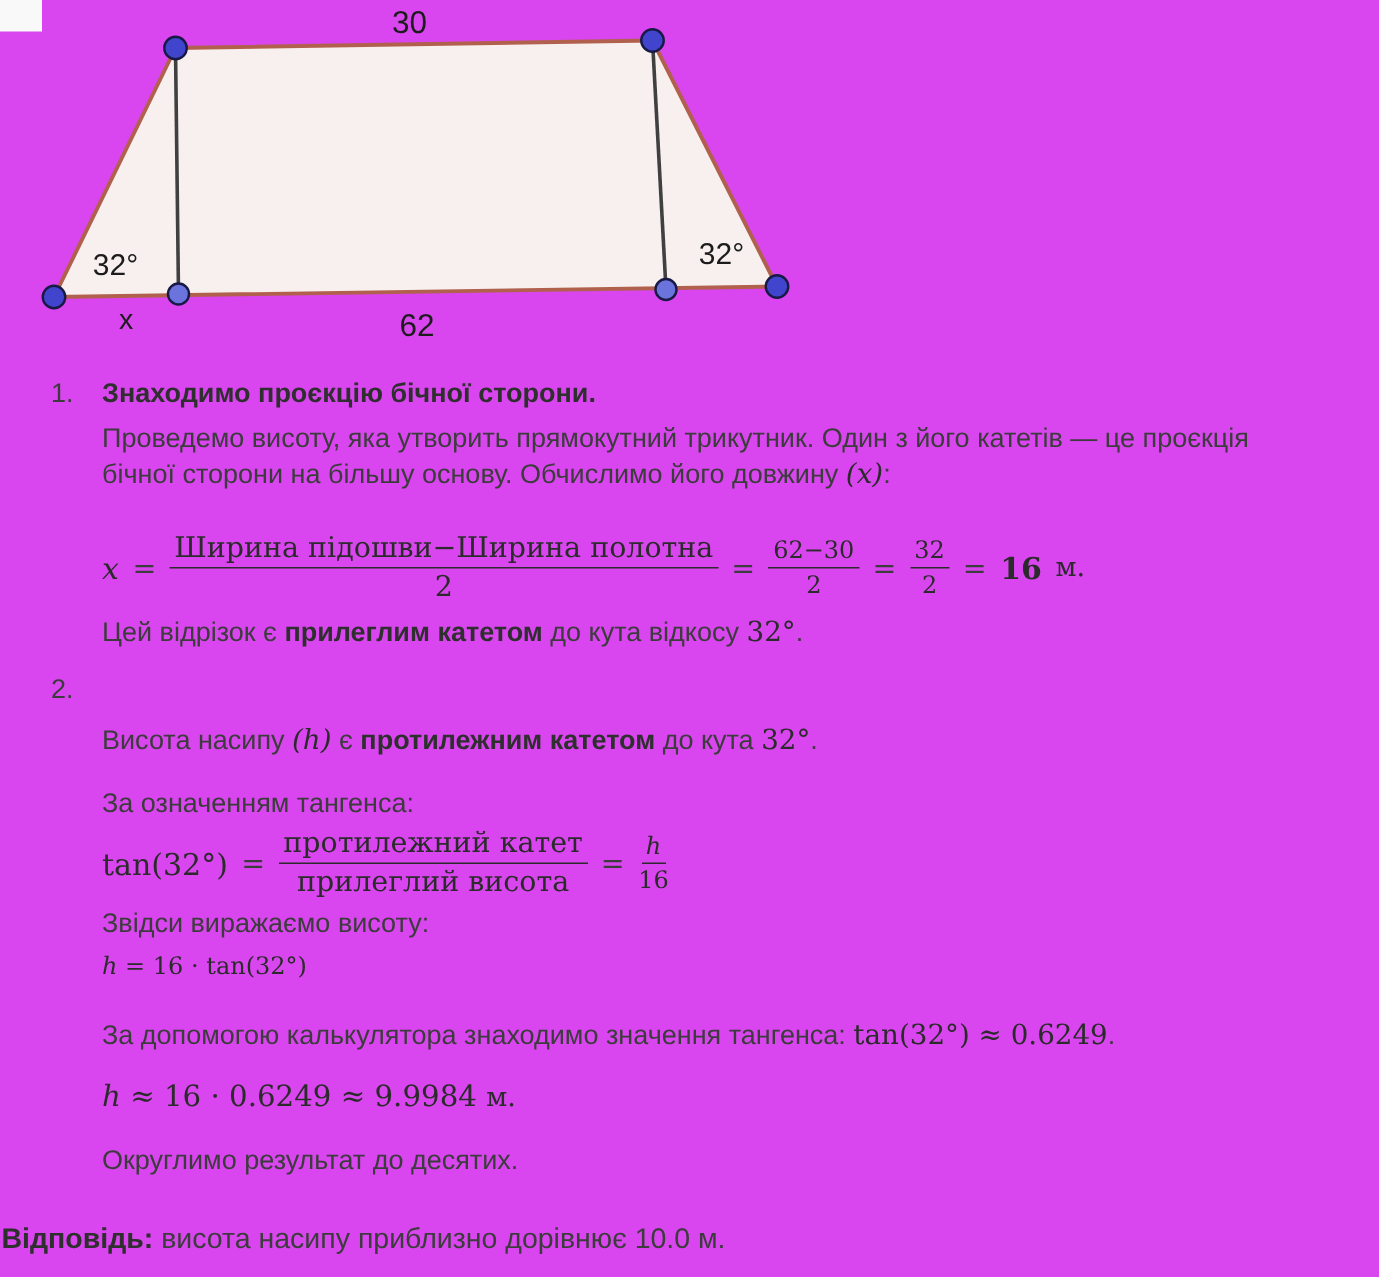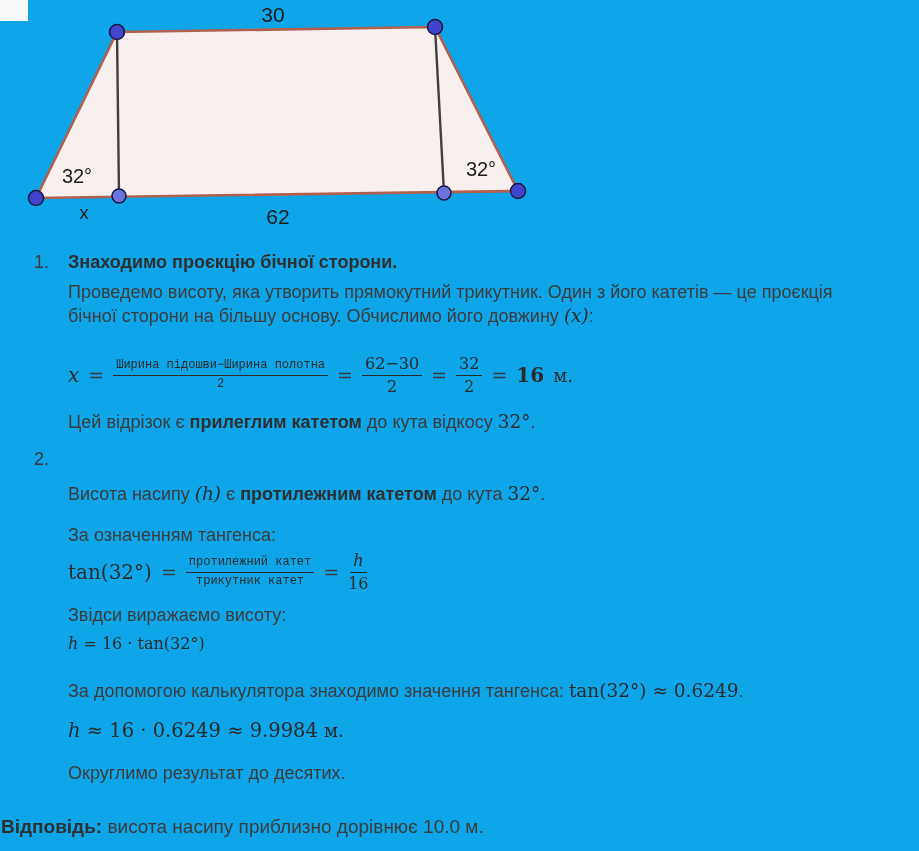--- a/index.html
+++ b/index.html
@@ -1,19 +1,19 @@
 <!DOCTYPE html>
 <html><head>
 <meta charset="utf-8">
 <style>
   html,body { margin:0; padding:0; background:#ffffff; }
   .page {
     position:relative;
     width:919px; height:851px;
-    background:#0ea5e9;
+    background:#d946ef;
     font-family:"Liberation Sans", sans-serif;
     color:#3c3c3c;
     overflow:hidden;
   }
   .corner-artifact {
     position:absolute; left:0; top:0; width:28px; height:21px;
     background:#f9f9f9;
   }
   .diagram { position:absolute; left:0; top:0; }
   .diagram text { font-family:"Liberation Sans", sans-serif; fill:#1c1c1c; }
@@ -29,21 +29,21 @@
   .bold { font-weight:bold; color:#2f2f2f; }
 
   .math { font-family:"DejaVu Serif", serif; color:#2b2b2b; }
   .mvar { font-style:italic; }
   .formula { display:flex; align-items:center; gap:9px; font-size:19px; }
   .formula .eq { font-family:"DejaVu Serif", serif; }
   .frac { display:inline-flex; flex-direction:column; align-items:center;
           font-family:"DejaVu Serif", serif; color:#2b2b2b; font-size:16px; }
   .frac .num { border-bottom:1.4px solid #2b2b2b; padding:0 3px 2px; line-height:1.12; }
   .frac .den { padding-top:2px; line-height:1.12; }
-  .frac.small { font-size:12px;font-family:Liberation Mono, monospace; }
+  .frac.small { font-size:19px; }
   .res { font-weight:bold; font-size:20px; }
   .unit { font-family:"DejaVu Serif", serif; color:#2b2b2b; font-size:18px; }
   .inline-math { font-family:"DejaVu Serif", serif; color:#2b2b2b; font-size:18.5px; }
 
   .answer { position:absolute; left:1px; font-size:19px; color:#3c3c3c; }
   .answer .label { font-weight:bold; color:#2f2f2f; }
 </style>
 </head>
 <body>
 
@@ -115,21 +115,21 @@
 
   <div class="block line" style="top:525px">
     <span>За означенням тангенса:</span>
   </div>
 
   <div class="block formula" style="top:552px">
     <span class="math" style="font-size:20px">tan(32°)</span>
     <span class="eq">=</span>
     <span class="frac small">
       <span class="num">протилежний катет</span>
-      <span class="den">трикутник катет</span>
+      <span class="den">прилеглий висота</span>
     </span>
     <span class="eq">=</span>
     <span class="frac">
       <span class="num mvar">h</span>
       <span class="den">16</span>
     </span>
   </div>
 
   <div class="block line" style="top:605px">
     <span>Звідси виражаємо висоту:</span>

